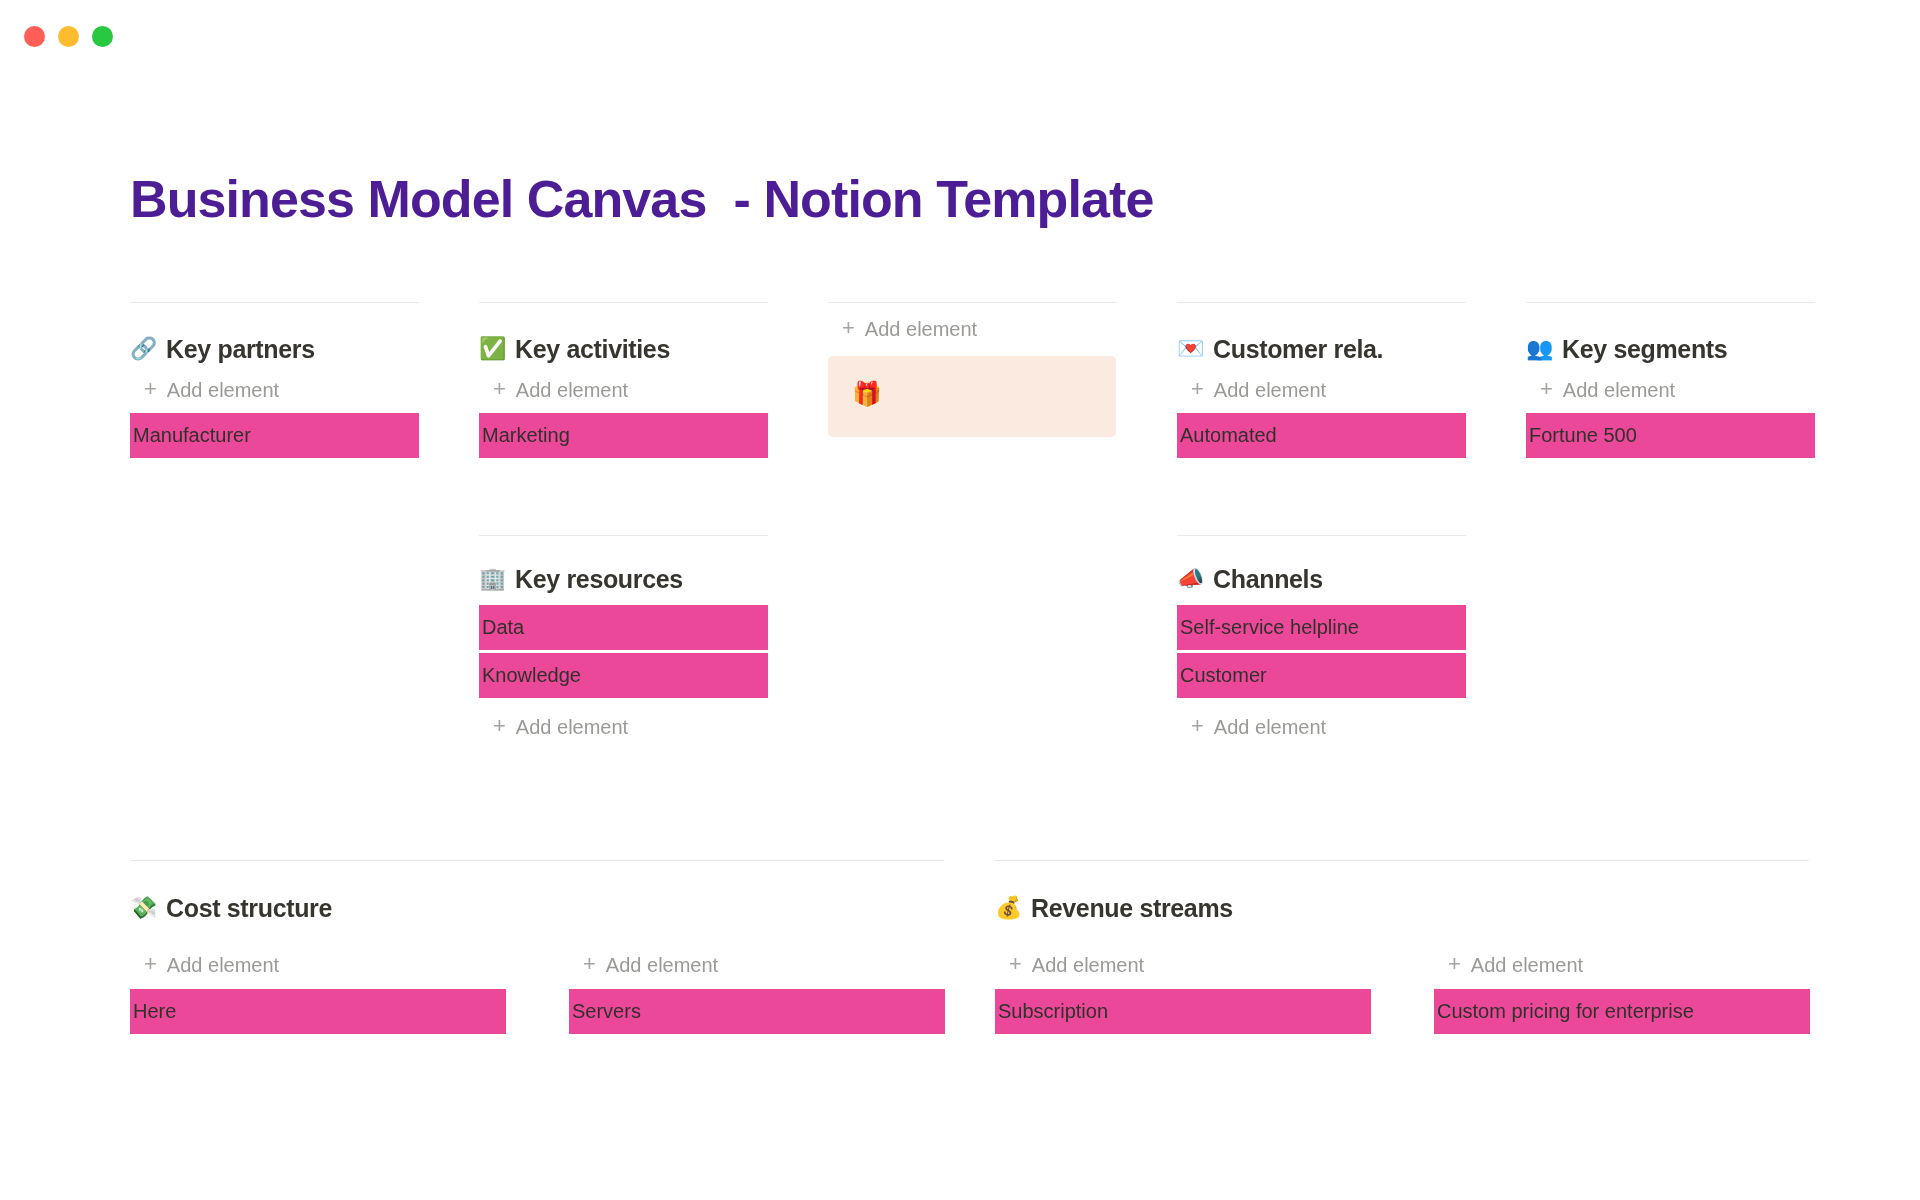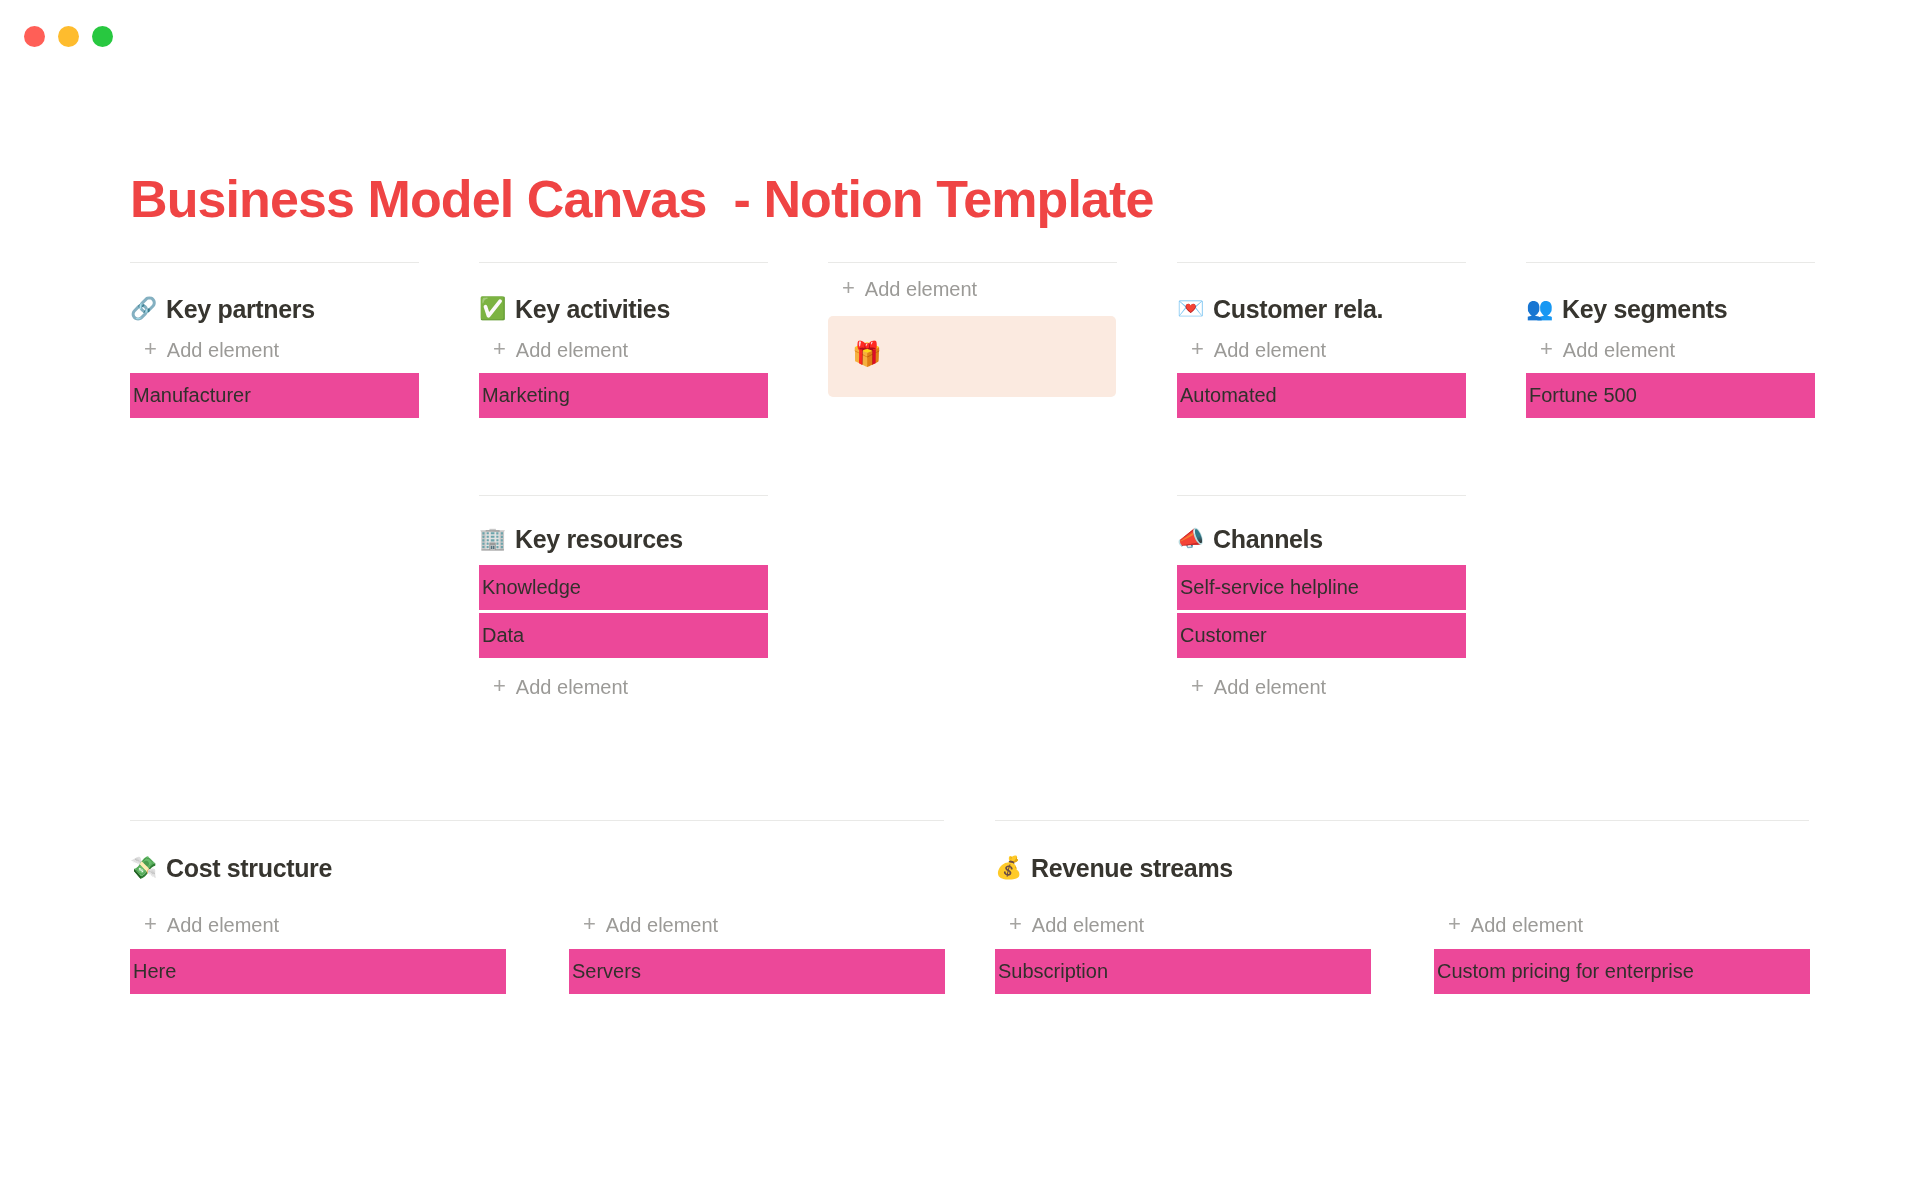--- a/index.html
+++ b/index.html
@@ -46,23 +46,23 @@
     top: 0; left: 0;
     width: 1920px;
     padding: 170px 128px 0 130px;
   }
 
   .page-title {
     font-size: 52px;
     font-weight: 700;
     line-height: 1.12;
     letter-spacing: -0.9px;
-    color: #ef4444;
+    color: #4c1d95;
     white-space: pre;
-    margin-bottom: 34px;
+    margin-bottom: 74px;
   }
 
   
   .canvas-top {
     display: flex;
     gap: 0;
     align-items: flex-start;
   }
   .col {
     flex: 0 0 auto;
@@ -225,22 +225,22 @@
         <div class="chip">Marketing</div>
 
         <div class="spacer-sm"></div>
 
         <div class="sub-block">
           <div class="rule"></div>
           <div class="block-head">
             <span class="emoji">🏢</span>
             <span>Key resources</span>
           </div>
+          <div class="chip">Data</div>
           <div class="chip">Knowledge</div>
-          <div class="chip">Data</div>
           <div class="add-element">
             <span class="plus">+</span>
             <span>Add element</span>
           </div>
         </div>
       </div>
 
       <div class="col">
         <div class="rule"></div>
         <div class="add-element">

